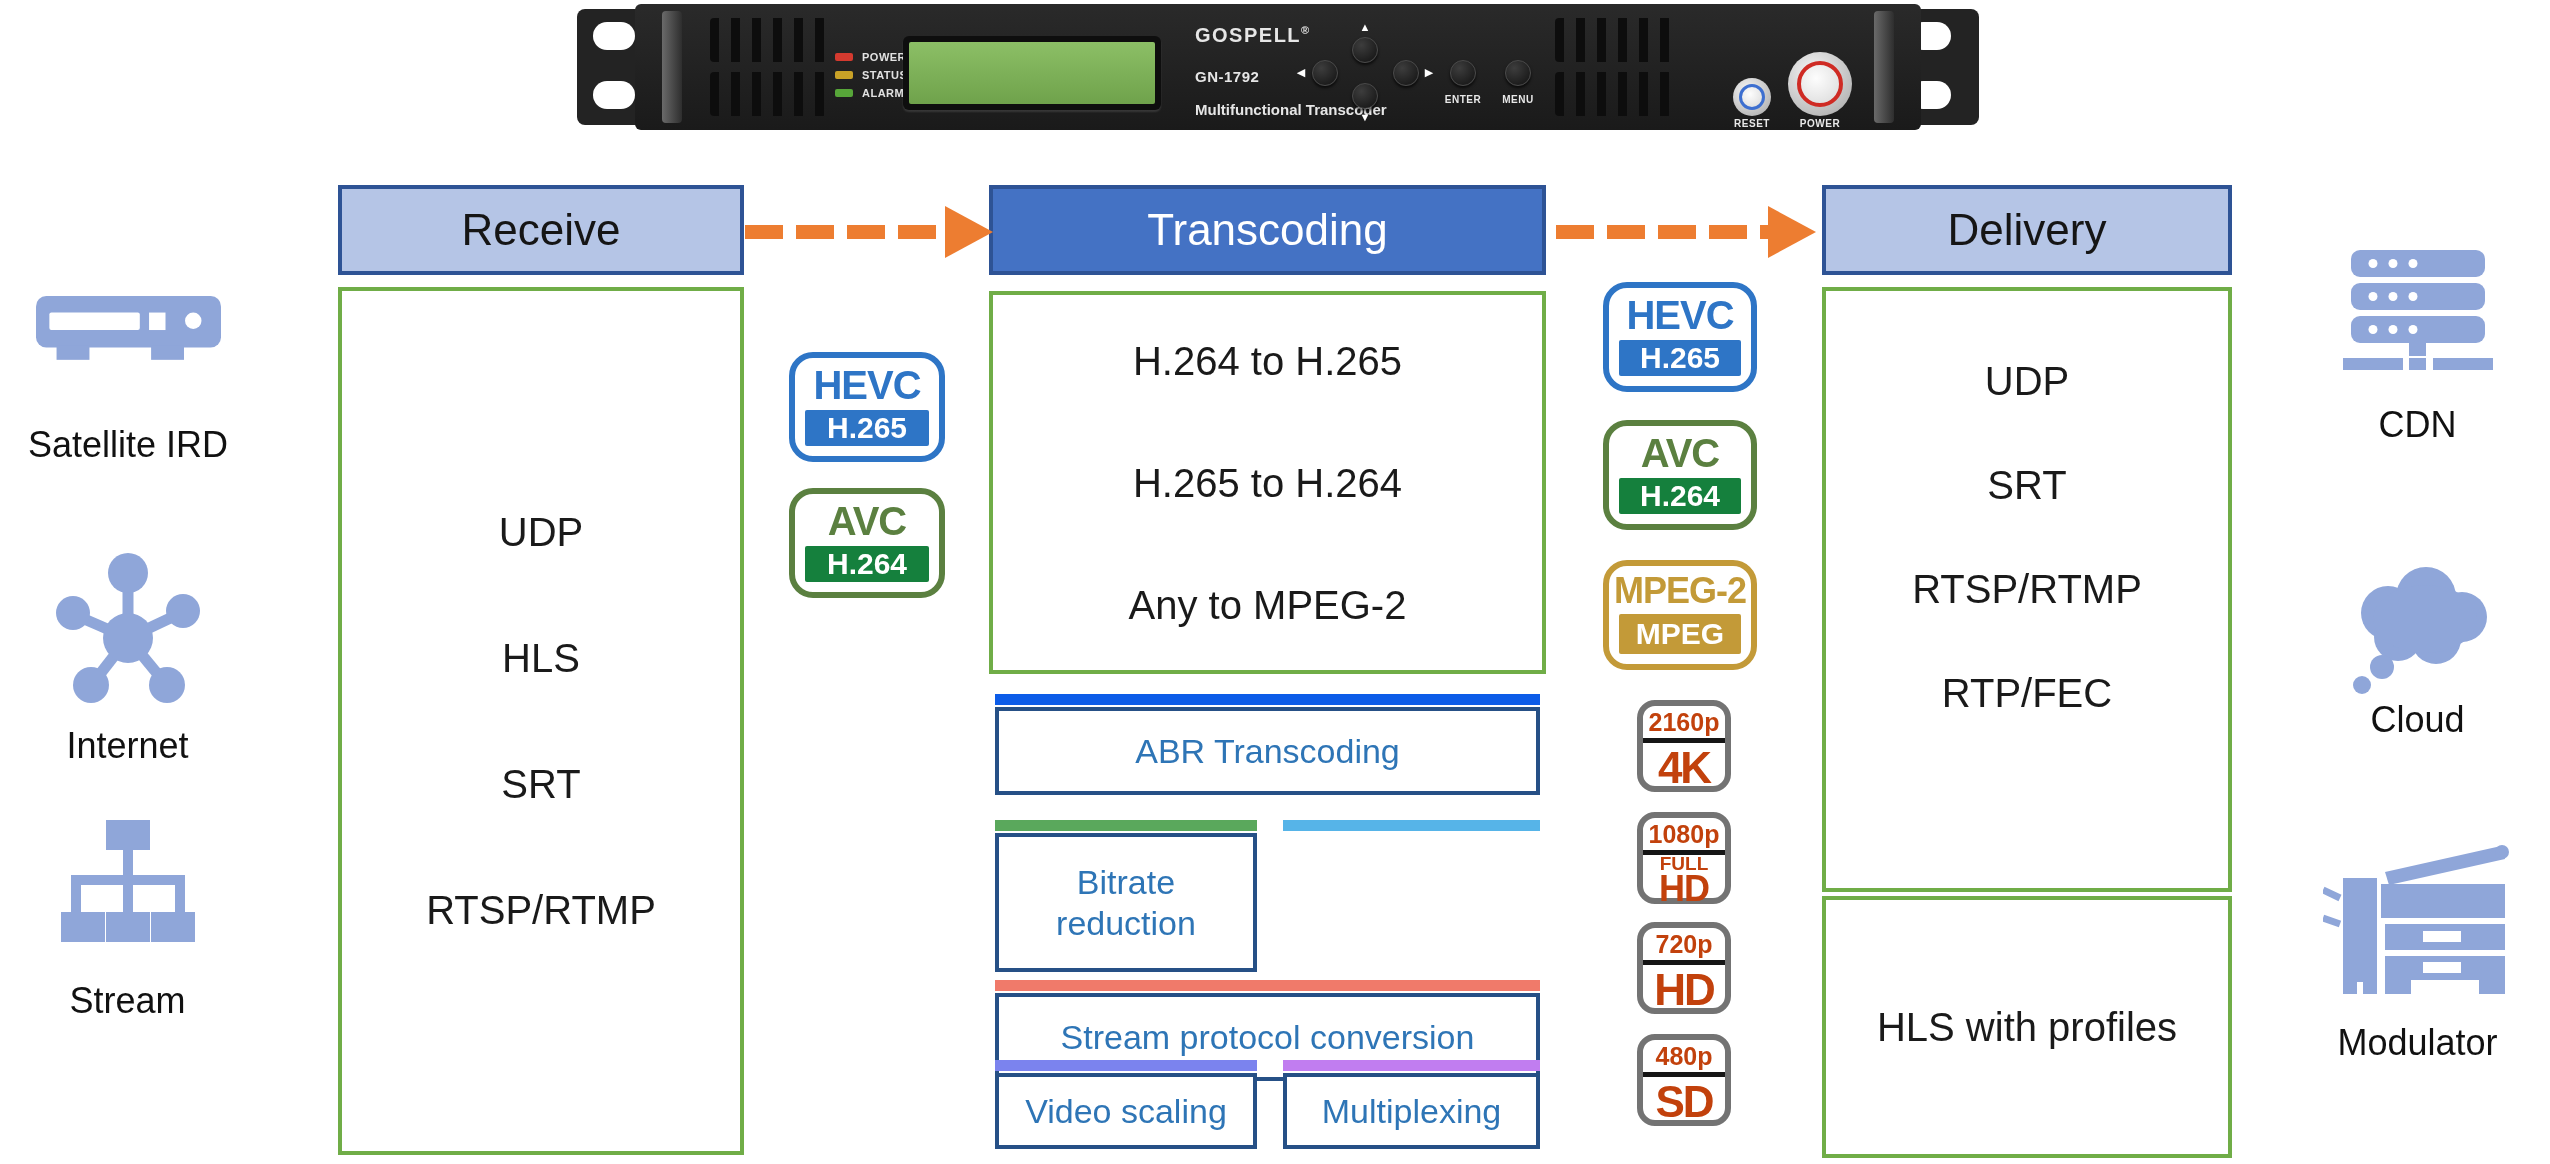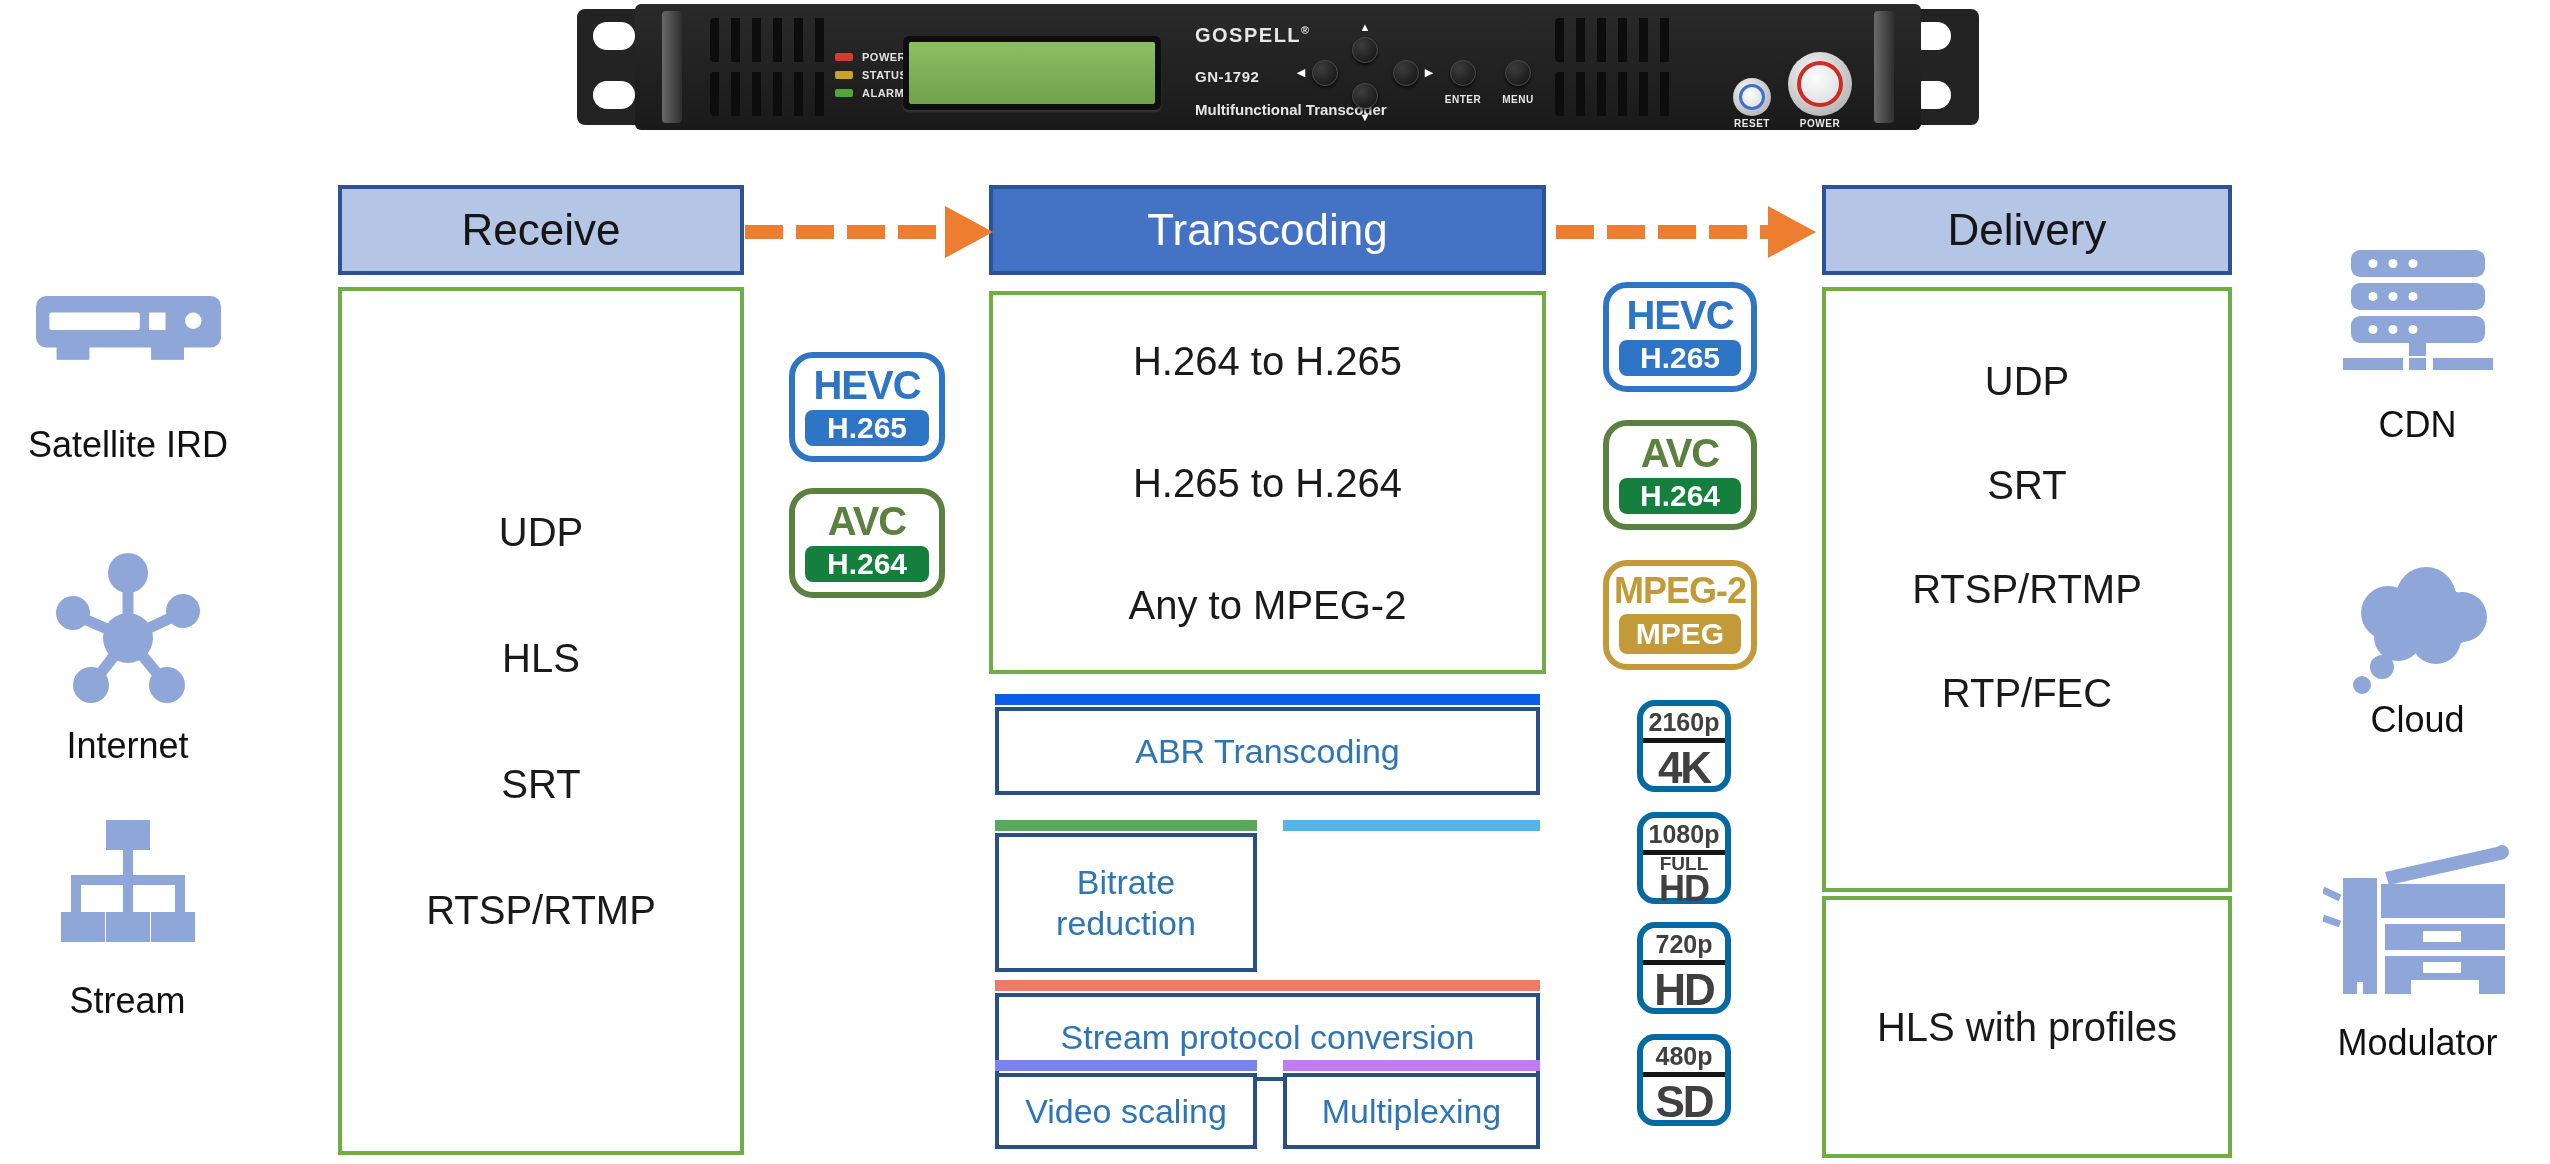--- a/index.html
+++ b/index.html
@@ -63,29 +63,29 @@
   .bar{position:absolute;height:11px;}
   .feature{position:absolute;box-sizing:border-box;border:4px solid #265086;background:#fff;
            color:#2e75b6;display:flex;align-items:center;justify-content:center;
            text-align:center;font-size:34px;line-height:1.18;}
   .feature-narrow{padding:0 36px;}
 
   
   .codec{position:absolute;box-sizing:border-box;background:#fff;border-radius:24px;
          border:6px solid;display:flex;flex-direction:column;align-items:center;}
   .codec-top{font-weight:bold;font-size:40px;line-height:1;margin-top:7px;letter-spacing:-1px;}
-  .codec-bar{align-self:stretch;margin:5px 10px 10px;border-radius:8px;color:#fff;font-weight:bold;
+  .codec-bar{align-self:stretch;margin:5px 10px 10px;border-radius:2px;color:#fff;font-weight:bold;
              font-size:30px;display:flex;align-items:center;justify-content:center;flex:1;}
   .codec-blue{border-color:#2e75c6;color:#2e75c6}.codec-blue .codec-bar{background:#2e75c6}
   .codec-green{border-color:#5b8040;color:#5b8040}.codec-green .codec-bar{background:#15803d}
   .codec-gold{border-color:#c39a38;color:#c39a38}.codec-gold .codec-bar{background:#c39a38}
 
   
   .res{position:absolute;left:1637px;width:94px;height:92px;box-sizing:border-box;
-       border:6px solid #0369a1;border-radius:18px;background:#fff;display:flex;flex-direction:column;color:#404040;}
+       border:6px solid #737373;border-radius:18px;background:#fff;display:flex;flex-direction:column;color:#c2410c;}
   .res-top{font-weight:bold;font-size:25px;text-align:center;padding:2px 0 1px;border-bottom:5px solid #151515;}
   .res-big{flex:1;display:flex;align-items:center;justify-content:center;font-weight:bold;font-size:44px;letter-spacing:-2px;}
   .res-body{flex:1;display:flex;flex-direction:column;align-items:center;justify-content:center;}
   .res-mid{font-size:19px;font-weight:bold;line-height:.95;}
   .res-big-sm{font-size:36px;font-weight:bold;line-height:.9;letter-spacing:-1px;}
 
   
   .arrow{position:absolute;display:flex;align-items:center;}
   .arrow-shaft{height:14px;background:repeating-linear-gradient(90deg,#ed7d31 0 38px,rgba(0,0,0,0) 38px 51px);}
   .arrow-head{width:0;height:0;border-left:48px solid #ed7d31;border-top:26px solid transparent;border-bottom:26px solid transparent;}

